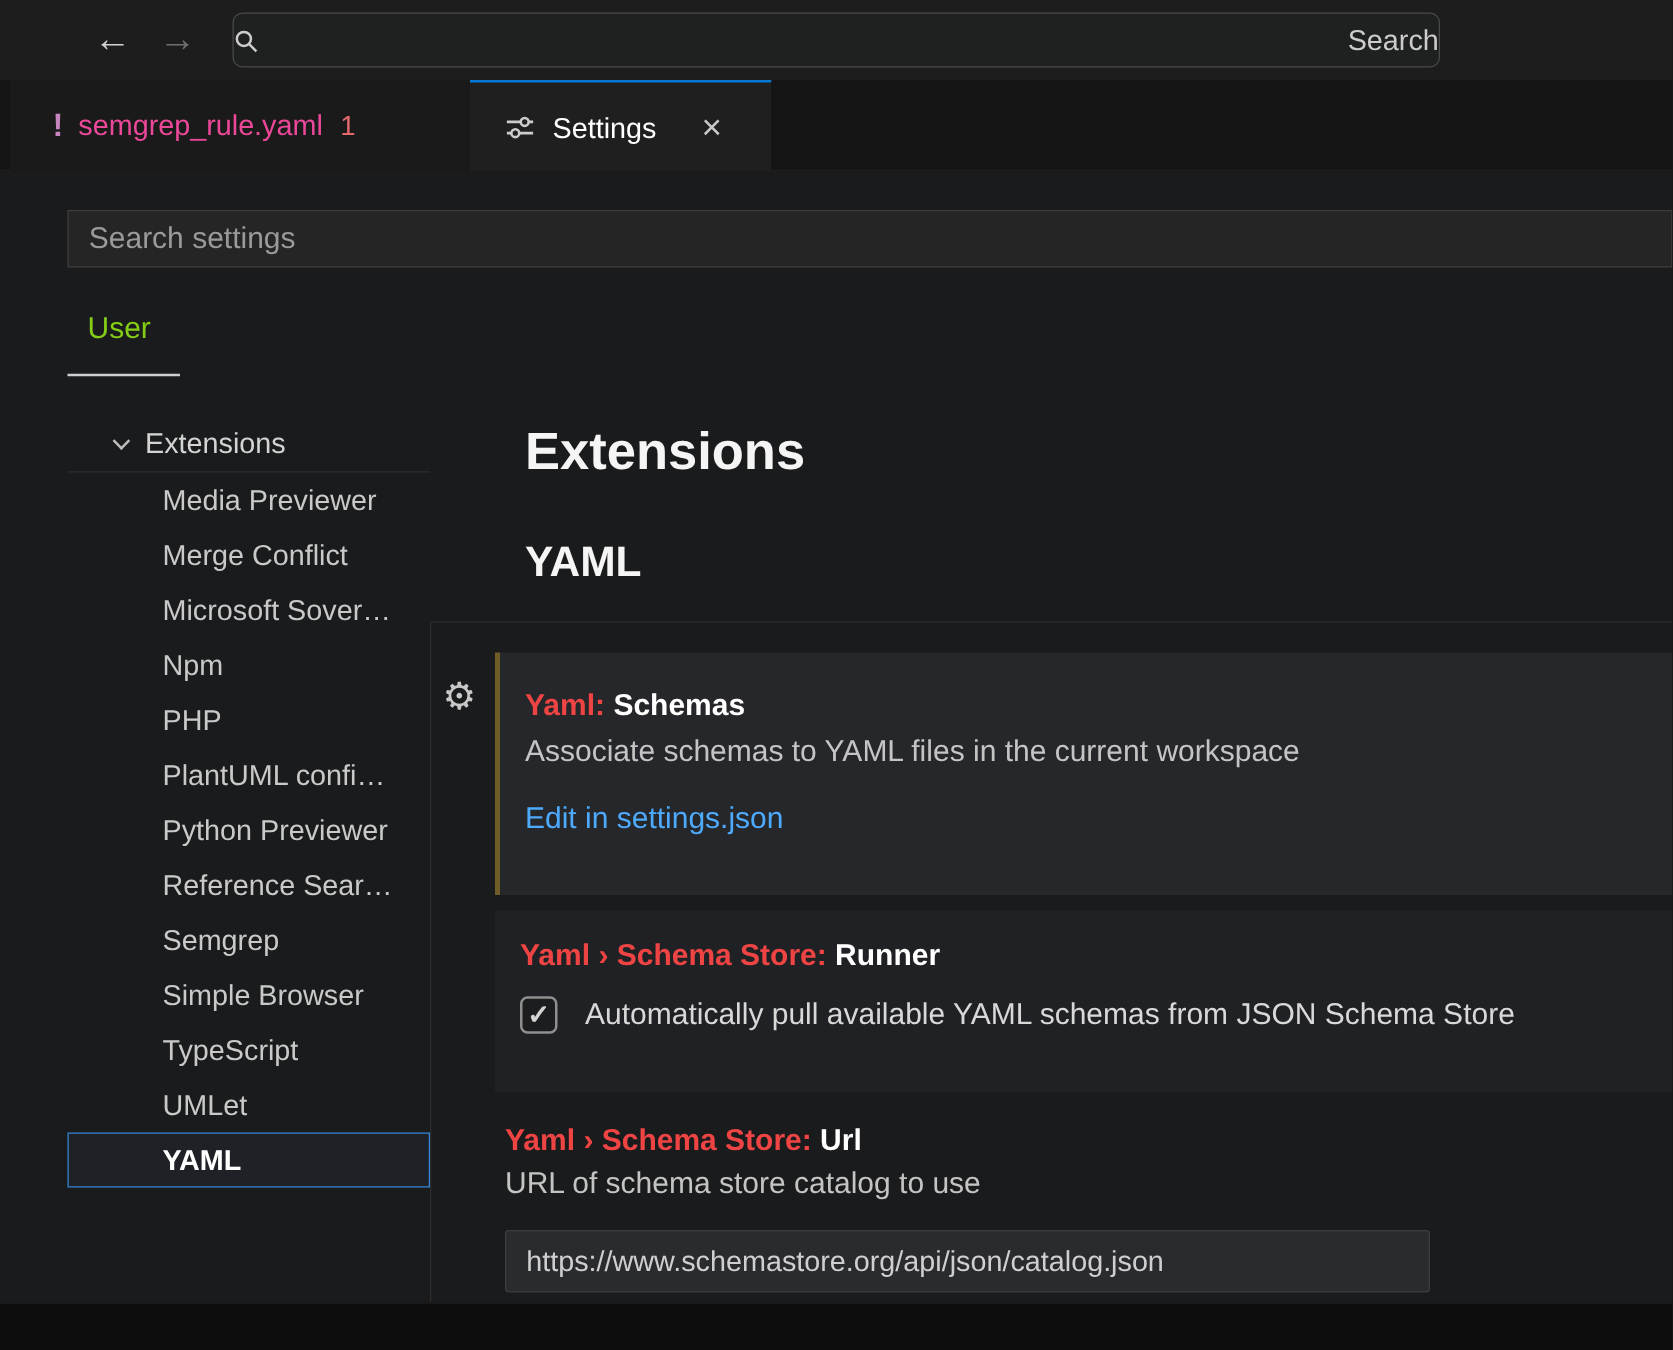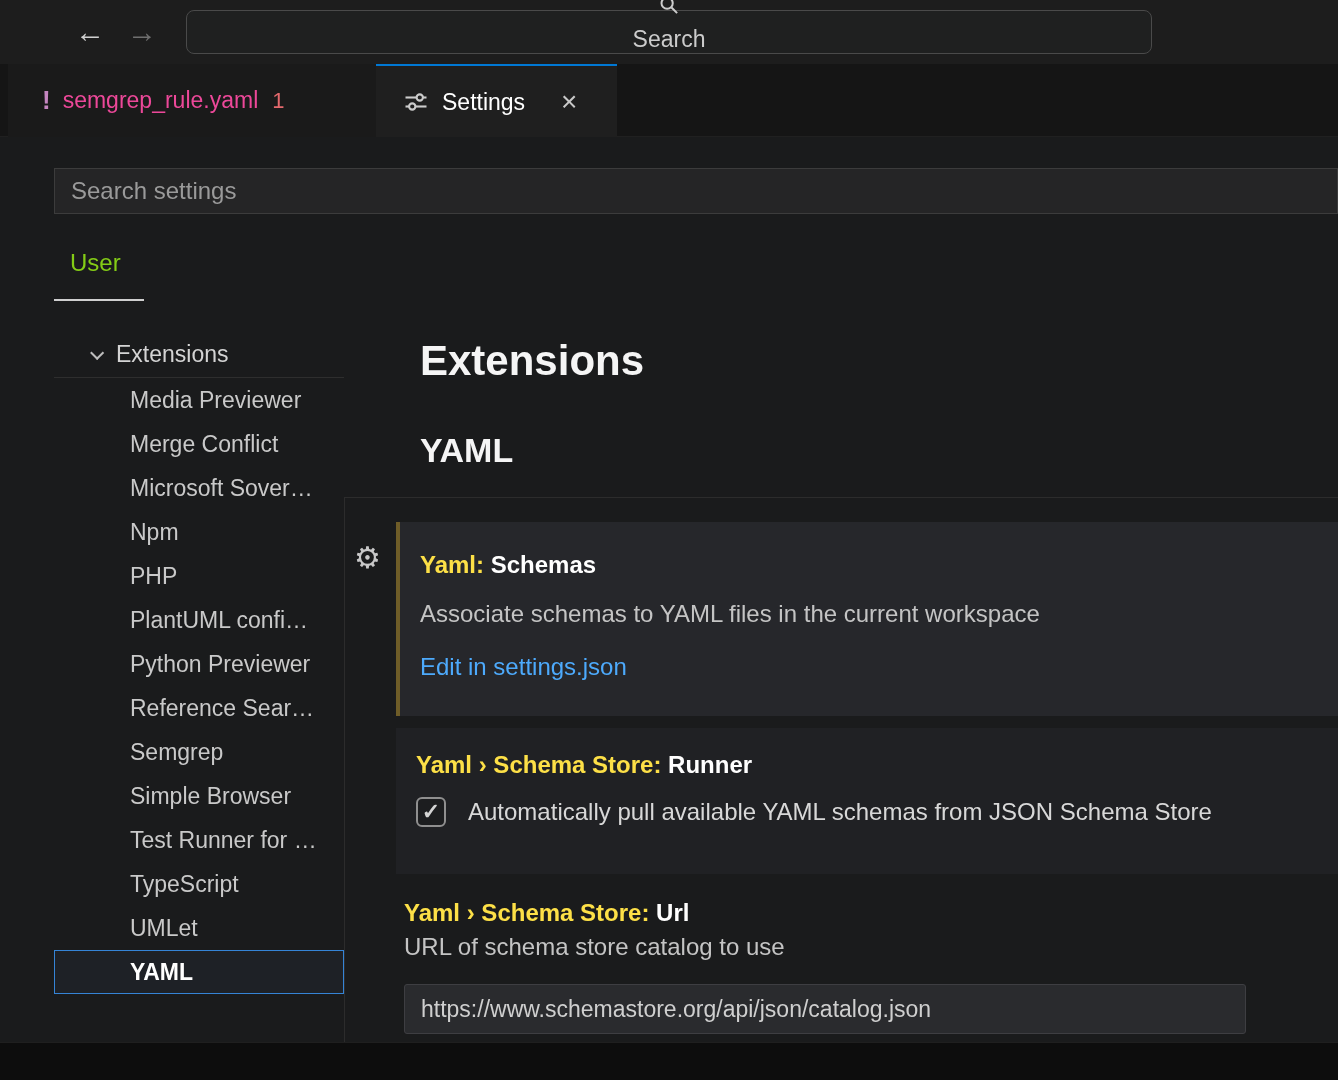--- a/index.html
+++ b/index.html
@@ -4,21 +4,21 @@
 <style>
   * { margin:0; padding:0; box-sizing:border-box; }
   html,body { width:1338px; height:1080px; overflow:hidden; }
   body { background:#181818; font-family:"Liberation Sans", sans-serif; color:#cccccc; }
   .app { position:relative; width:1338px; height:1080px; background:#181818; }
 
   
   .titlebar { position:absolute; top:0; left:0; right:0; height:64px; background:#1d1d1d; }
   .nav-btn { position:absolute; top:12px; width:40px; height:40px; display:flex; align-items:center; justify-content:center; font-size:30px; color:#d0d0d0; cursor:pointer; }
   .nav-btn.fwd { color:#6f6f6f; }
-  .global-search { position:absolute; left:186px; top:10px; width:966px; height:44px; background:#1f2020; border:1px solid #4a4a4a; border-radius:8px; display:flex; align-items:center; justify-content:flex-end; gap:12px; color:#cccccc; font-size:23px; cursor:pointer;flex-direction:column; }
+  .global-search { position:absolute; left:186px; top:10px; width:966px; height:44px; background:#1f2020; border:1px solid #4a4a4a; border-radius:8px; display:flex; align-items:center; justify-content:space-between; gap:12px; color:#cccccc; font-size:23px; cursor:pointer; }
   .search-glyph { width:20px; height:20px; display:inline-block; }
 
   
   .tabstrip { position:absolute; top:64px; left:0; right:0; height:73px; background:#151515; border-bottom:1px solid #202020; }
   .tab { position:absolute; top:0; height:73px; display:flex; align-items:center; cursor:pointer; }
   .tab-editor { left:8px; width:368px; background:#1a1a1a; padding-left:34px; gap:12px; }
   .tab-editor .indicator { color:#c586c0; font-size:26px; font-weight:700; }
   .tab-editor .label { color:#ec4899; font-size:23px; }
   .tab-editor .badge { color:#e4696d; font-size:22px; margin-left:2px; }
   .tab-settings { left:376px; width:241px; background:#1f1f1f; border-top:2px solid #0078d4; padding-left:28px; gap:14px; height:74px; }
@@ -43,36 +43,36 @@
 
   
   .heading1 { position:absolute; left:420px; top:200px; font-size:42px; font-weight:700; color:#f5f5f5; }
   .heading2 { position:absolute; left:420px; top:294px; font-size:34px; font-weight:700; color:#f5f5f5; }
   .header-divider { position:absolute; left:345px; right:0; top:360px; height:1px; background:#2c2c2c; }
   .v-split { position:absolute; left:344px; top:360px; bottom:0; width:1px; background:#2c2c2c; }
 
   .gear { position:absolute; left:354px; top:406px; font-size:30px; color:#c8c8c8; cursor:pointer; line-height:1; }
 
   .setting-title { font-size:24px; line-height:30px; }
-  .setting-title .prefix { color:#fde047; font-weight:600;margin-top:28px; }
+  .setting-title .prefix { color:#ef4444; font-weight:600;margin-top:28px; }
   .setting-title .key { color:#ffffff; font-weight:700; }
   .setting-desc { font-size:24px; line-height:30px; color:#c4c4c4; }
 
   .row-schemas { position:absolute; left:396px; right:0; top:385px; height:194px; background:#26272b; border-left:4px solid #6f5d28; padding:28px 20px 0 20px; }
-  .row-schemas .setting-desc { margin-top:19px; }
+  .row-schemas .setting-desc { margin-top:7px; }
   .settings-link { margin-top:24px; font-size:24px; color:#4daafc; cursor:pointer; display:inline-block; }
 
   .row-enable { position:absolute; left:396px; right:0; top:591px; height:146px; background:#202124; padding:22px 20px 0 20px; }
   .check-row { margin-top:17px; display:flex; align-items:center; gap:22px; }
   .checkbox { width:30px; height:30px; border:2px solid #8f8f8f; border-radius:6px; display:flex; align-items:center; justify-content:center; color:#d4d4d4; font-size:22px; font-weight:700; cursor:pointer; background:#1c1d1f; }
   .check-label { font-size:24px; color:#d8d8d8; }
 
   .row-url { position:absolute; left:384px; right:0; top:761px; padding:0 20px; }
   .row-url .setting-desc { margin-top:4px; }
-  .url-input { margin-top:22px; width:842px; height:50px; background:#2a2b2e; border:1px solid #3e3e42; border-radius:3px; color:#cfcfcf; font-size:23px; padding:0 16px; outline:none; font-family:"Liberation Sans", sans-serif; display:block; }
+  .url-input { margin-top:22px; width:740px; height:50px; background:#2a2b2e; border:1px solid #3e3e42; border-radius:3px; color:#cfcfcf; font-size:23px; padding:0 16px; outline:none; font-family:"Liberation Sans", sans-serif; display:block; }
 
   .footer { position:absolute; left:0; right:0; bottom:0; height:38px; background:#0d0d0d; border-top:1px solid #1f1f1f; z-index:5; }
 </style>
 </head>
 <body>
 
 <div class="app">
 
   <div class="titlebar">
     <div class="nav-btn" style="left:70px;">
@@ -127,21 +127,20 @@
       <div class="toc-item">Media Previewer</div>
       <div class="toc-item">Merge Conflict</div>
       <div class="toc-item">Microsoft Sover…</div>
       <div class="toc-item">Npm</div>
       <div class="toc-item">PHP</div>
       <div class="toc-item">PlantUML confi…</div>
       <div class="toc-item">Python Previewer</div>
       <div class="toc-item">Reference Sear…</div>
       <div class="toc-item">Semgrep</div>
       <div class="toc-item">Simple Browser</div>
-      <div class="toc-item">Test Runner for …</div>
       <div class="toc-item">TypeScript</div>
       <div class="toc-item">UMLet</div>
       <div class="toc-item selected">YAML</div>
     </div>
 
     <div class="heading1">Extensions</div>
     <div class="heading2">YAML</div>
     <div class="header-divider"></div>
     <div class="v-split"></div>
 

